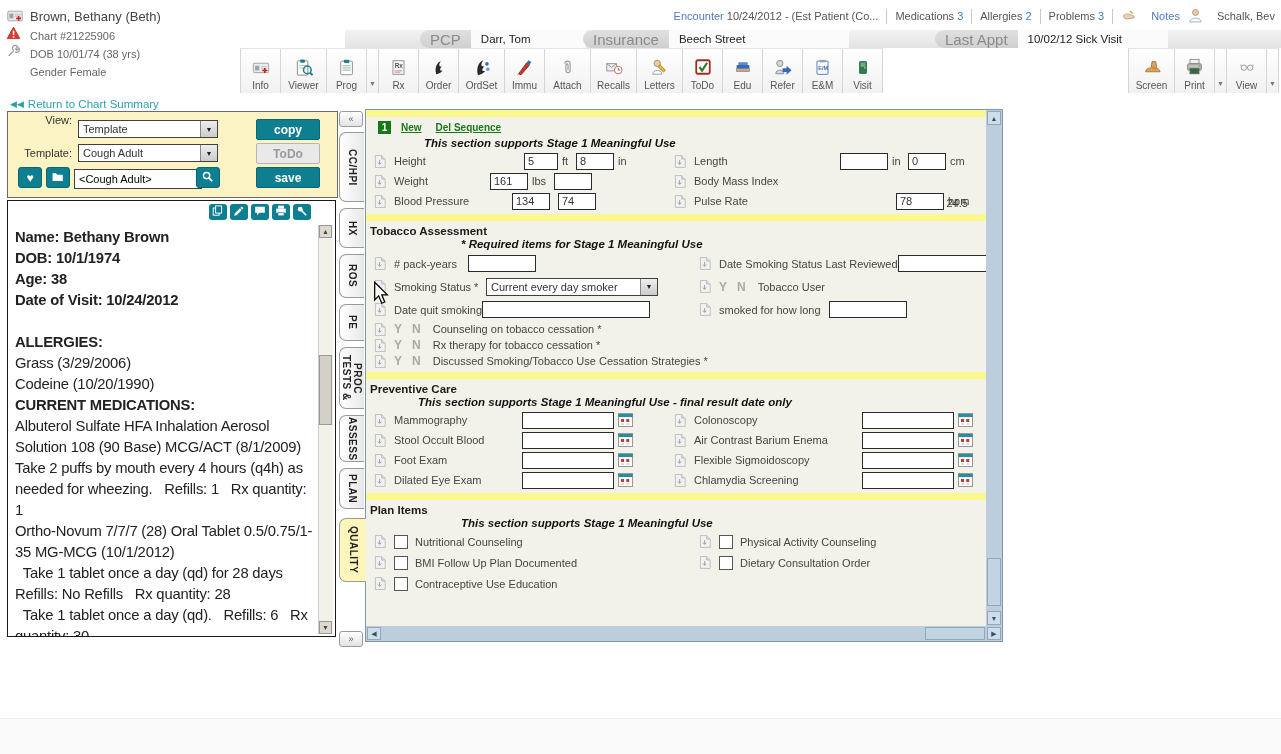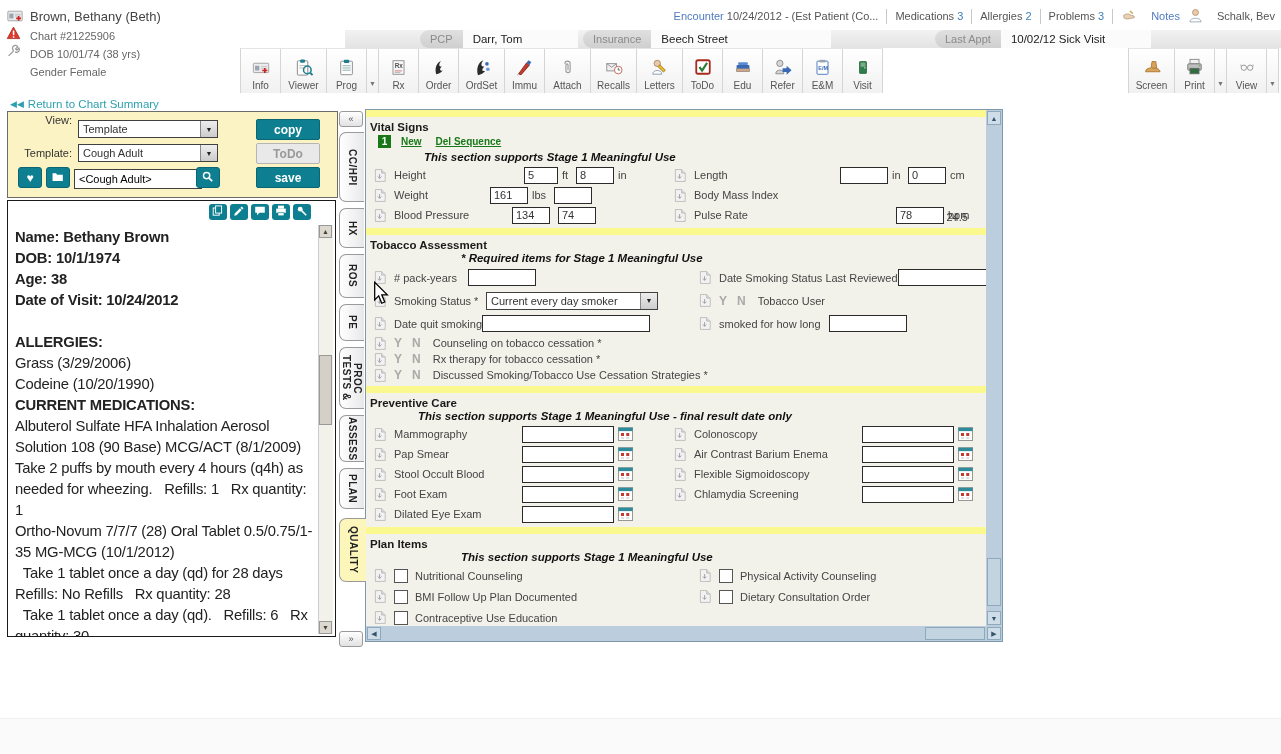--- a/index.html
+++ b/index.html
@@ -12,21 +12,21 @@
   .pat-ic{width:18px;height:16px;margin-right:6px;flex:none;display:inline-flex;}
   #patient-name{font-size:13px;color:#444;}
   .pat-sub{color:#666;font-size:11px;}
   #encounter-bar{top:8px;right:6px;display:flex;align-items:center;gap:8px;font-size:11px;color:#555;}
   .enc-sep{width:1px;height:15px;background:#c9c9c9;}
   .blue{color:#4f7cc0;}
   .cnt{color:#3f7fba;margin-left:3px;}
   #info-bar{left:345px;top:30px;width:936px;height:18px;background:linear-gradient(#f2f2f2,#e3e3e3);}
   .ib-group{position:absolute;top:0;height:18px;display:flex;align-items:center;}
   .ib-tab{background:linear-gradient(#e0e0e0,#cfcfcf);color:#8a8a8a;height:18px;display:flex;align-items:center;
-          padding:0 12px;border-radius:0 9px 9px 0;font-size:11px;}
+          padding:0 12px;border-radius:0 9px 9px 0;font-size:15px;}
   .ib-tab.rl{border-radius:9px 0 0 9px;padding:0 10px;}
   .ib-val{background:#fbfbfb;height:18px;display:flex;align-items:center;padding:0 10px;color:#222;font-size:11.5px;}
   
   #toolbar-left,#toolbar-right{top:48px;height:44px;display:flex;align-items:stretch;
       border-left:1px solid #d5d5d5;border-top:1px solid #e5e5e5;}
   #toolbar-left{left:240px;} #toolbar-right{left:1128px;}
   .tbtn{width:39px;border-right:1px solid #d5d5d5;display:flex;flex-direction:column;align-items:center;
         justify-content:flex-end;padding:3px 0 2px;background:linear-gradient(#ffffff,#f1f1f1);cursor:default;}
   .tbtn .tic{height:22px;display:flex;align-items:center;}
   .tbtn .tlb{font-size:10px;color:#555;margin-top:2px;white-space:nowrap;}
@@ -479,21 +479,20 @@
     <div class="vtab" style="top: 237px; height: 62px;">TESTS &amp; PROC</div>
     <div class="vtab" style="top: 305px; height: 47px;">ASSESS</div>
     <div class="vtab" style="top: 358px; height: 41px;">PLAN</div>
     <div class="vtab active" style="top: 408px; height: 64px;">QUALITY</div>
     <div class="vt-btn" style="top: 521px;">»</div>
   </div>
 <div class="abs" id="mainframe">
   <div id="qcontent">
       <div class="band"></div>
       <div class="sec">
-        <div class="sec-h">Vital Signs</div>
         <div class="frow" style="height: 17px;">
           <span id="seq-badge">1</span>
           <span class="grn">New</span>
           <span class="grn">Del Sequence</span>
         </div>
         <div class="sec-note" style="margin-left: 58px;">This section supports Stage 1 Meaningful Use</div>
         <div class="cols">
           <div class="col-l">
             <div class="frow">
               <span class="ni">
@@ -717,41 +716,20 @@
           <div class="col-l">
             <div class="frow">
               <span class="ni">
                 <svg width="14" height="15" viewBox="0 0 20 20">
                   <path d="M2 1.5 h9 l5 5 v12 h-14 z" fill="#f2f2f2" stroke="#aaa"></path>
                   <path d="M11 1.5 v5 h5" fill="#ddd" stroke="#aaa"></path>
                   <path d="M8 8 v6 M5.5 11.5 L8 14 l2.5-2.5" stroke="#999" fill="none" stroke-width="1.3"></path>
                 </svg>
               </span>
               <span class="flabel" style="width: 128px;">Mammography</span>
-              <span class="tinput" style="width: 84px;"></span>
-              <span class="calbtn">
-                <svg width="17" height="15" viewBox="0 0 20 20">
-                  <rect x="0.5" y="1" width="19" height="17" fill="#fff" stroke="#777"></rect>
-                  <rect x="0.5" y="1" width="19" height="4.5" fill="#2e8b9a"></rect>
-                  <rect x="4" y="8" width="4" height="4" fill="#c43a2e"></rect>
-                  <rect x="11" y="8" width="4" height="4" fill="#c43a2e"></rect>
-                  <rect x="4" y="13.5" width="4" height="2.5" fill="#ddd"></rect>
-                  <rect x="11" y="13.5" width="4" height="2.5" fill="#ddd"></rect>
-                </svg>
-              </span>
-            </div>
-            <div class="frow">
-              <span class="ni">
-                <svg width="14" height="15" viewBox="0 0 20 20">
-                  <path d="M2 1.5 h9 l5 5 v12 h-14 z" fill="#f2f2f2" stroke="#aaa"></path>
-                  <path d="M11 1.5 v5 h5" fill="#ddd" stroke="#aaa"></path>
-                  <path d="M8 8 v6 M5.5 11.5 L8 14 l2.5-2.5" stroke="#999" fill="none" stroke-width="1.3"></path>
-                </svg>
-              </span>
-              <span class="flabel" style="width: 128px;">Pap Smear</span>
               <span class="tinput" style="width: 84px;"></span>
               <span class="calbtn">
                 <svg width="17" height="15" viewBox="0 0 20 20">
                   <rect x="0.5" y="1" width="19" height="17" fill="#fff" stroke="#777"></rect>
                   <rect x="0.5" y="1" width="19" height="4.5" fill="#2e8b9a"></rect>
                   <rect x="4" y="8" width="4" height="4" fill="#c43a2e"></rect>
                   <rect x="11" y="8" width="4" height="4" fill="#c43a2e"></rect>
                   <rect x="4" y="13.5" width="4" height="2.5" fill="#ddd"></rect>
                   <rect x="11" y="13.5" width="4" height="2.5" fill="#ddd"></rect>
                 </svg>

